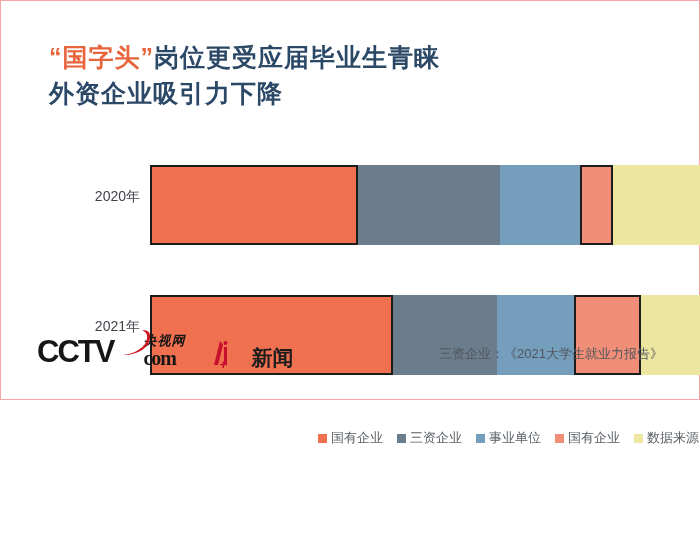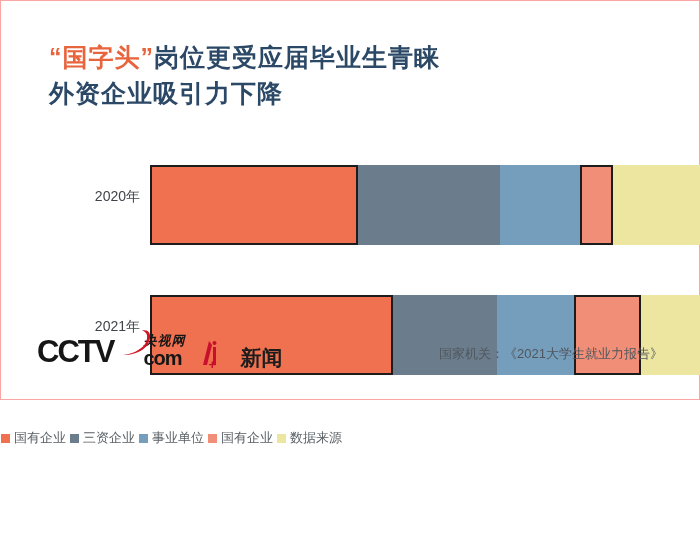--- a/index.html
+++ b/index.html
@@ -84,23 +84,23 @@
     border:2px solid #1c1c1c;
   }
 
   
   #legend{
     position:absolute;
     left:0;
     top:428px;
     width:100%;
     display:flex;
-    justify-content:flex-start;
-    align-items:center;
-    gap:4px;
+    justify-content:flex-end;
+    align-items:center;
+    gap:14px;
   }
   .legend-item{
     display:flex;
     align-items:center;
     gap:4px;
     font-size:13px;
     color:#5a6066;
     white-space:nowrap;
   }
   .legend-swatch{
@@ -116,21 +116,21 @@
     bottom:16px;
     width:100%;
     height:56px;
   }
   #logos{
     position:absolute;
     left:36px;
     top:4px;
     display:flex;
     align-items:center;
-    gap:15px;
+    gap:26px;
   }
 
   
   .cctv-logo{
     position:relative;
     display:flex;
     align-items:center;
     height:40px;
   }
   .cctv-word{
@@ -152,21 +152,21 @@
   }
   .cctv-cn{
     font-size:13px;
     font-weight:bold;
     color:#161616;
     letter-spacing:1px;
     display:block;
     font-style:italic;
   }
   .cctv-com{
-    font-family:Liberation Sans, sans-serif;
+    font-family:Liberation Serif, serif;
     font-size:20px;
     font-weight:bold;
     color:#161616;
     letter-spacing:-1px;
     display:block;
     margin-top:1px;
   }
 
   
   .ai-logo{
@@ -282,17 +282,17 @@
               <path d="M9,2 L3,26 L7,26 L12,6 Z" fill="#c8102e"></path>
               <path d="M13,8 L16,8 L16,26 L13,26 Z" fill="#c8102e"></path>
               <circle cx="14.5" cy="4" r="2" fill="#c8102e"></circle>
             </svg>
             <span class="ai-plus">+</span>
           </div>
           <span class="ai-news">新闻</span>
         </div>
 
       </div>
-      <div id="source">国家机关：《2021大学生就业力报告》</div>
+      <div id="source">三资企业：《2021大学生就业力报告》</div>
     </div>
 
   </div>
 </div>
 
 </body></html>

